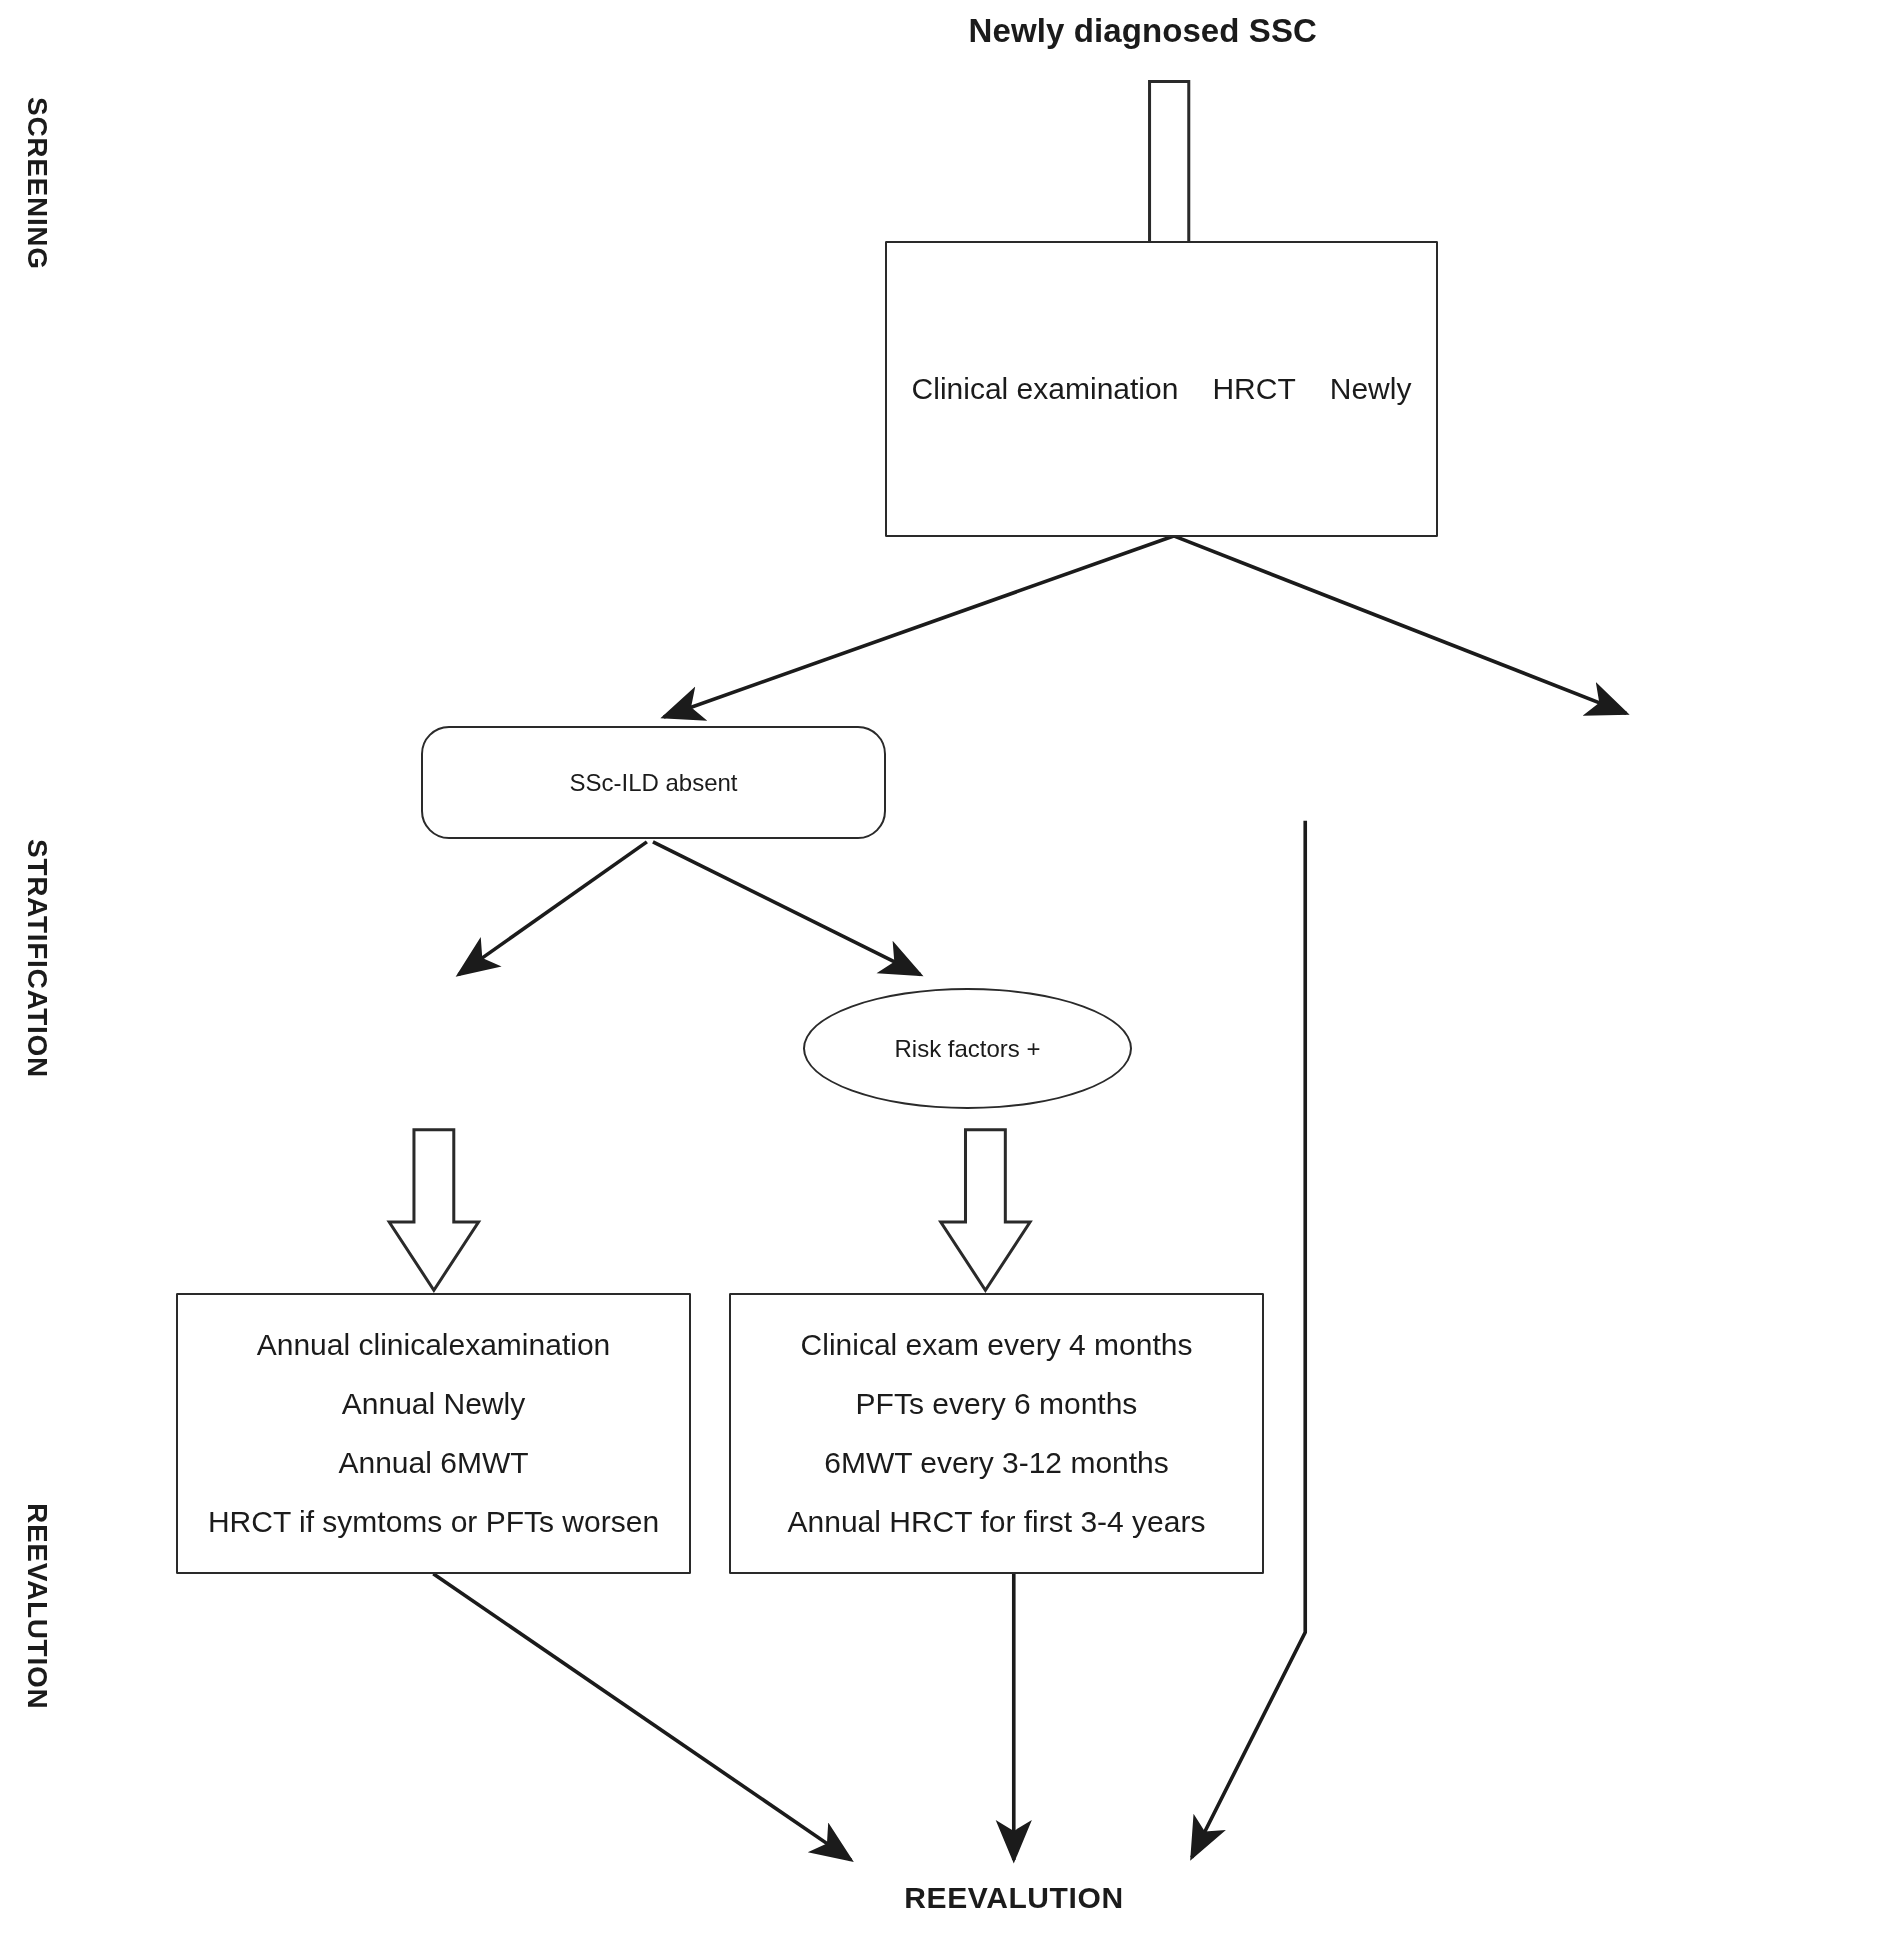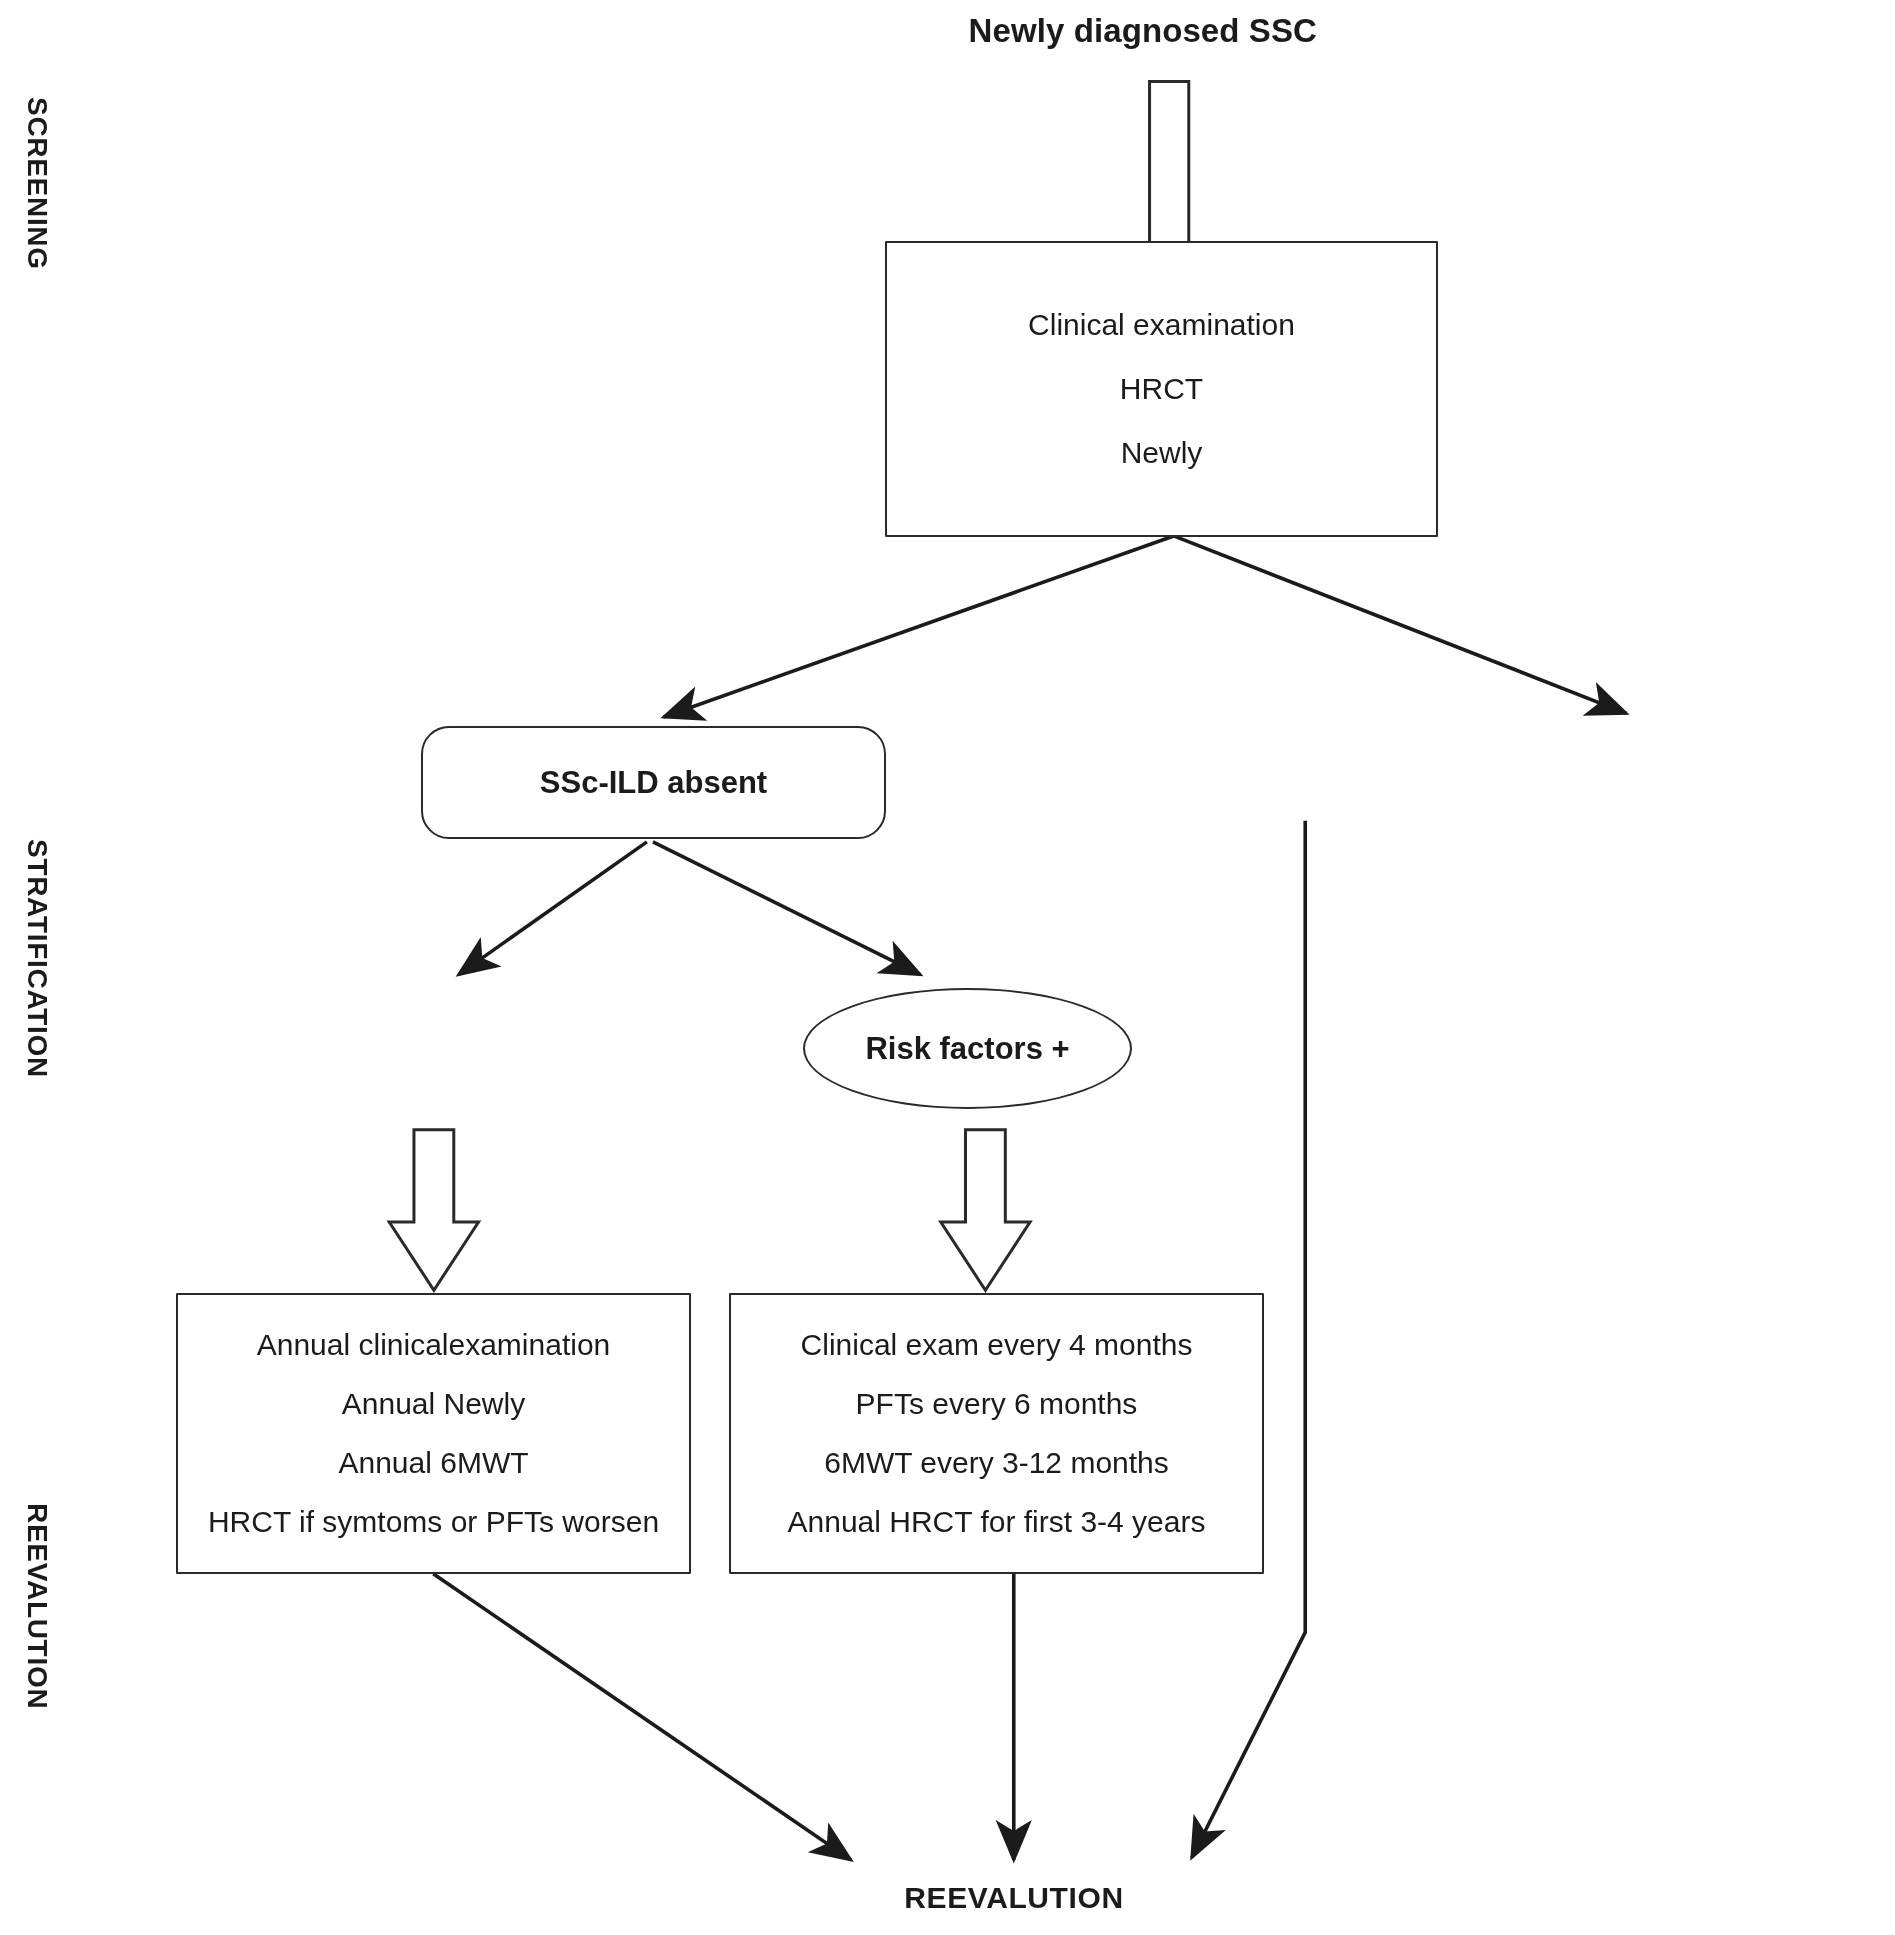--- a/index.html
+++ b/index.html
@@ -50,40 +50,40 @@
     position: absolute;
     text-align: center;
   }
   .bold-title {
     font-weight: bold;
     font-size: 33px;
     letter-spacing: 0.1px;
     white-space: nowrap;
   }
   .bold-node-text {
-    font-weight: bold;
-    font-size: 31px;
+    font-weight: normal;
+    font-size: 24px;
     white-space: nowrap;
   }
   .body-line {
     font-size: 30px;
     font-weight: 400;
     white-space: nowrap;
     line-height: 1.0;
   }
   .stage-label {
     position: absolute;
     font-weight: bold;
     font-size: 28px;
     letter-spacing: 0.7px;
     white-space: nowrap;
     transform-origin: left top;
     transform: rotate(90deg);
   }
-  .box1-lines { gap: 34px; display: flex; flex-direction: column; align-items: center; }
+  .box1-lines { gap: 34px; display: flex; flex-direction: row; align-items: center; }
   .detail-lines { gap: 29px; display: flex; flex-direction: column; align-items: center; }
   .monitor-label {
     font-weight: bold;
     font-size: 30px;
     letter-spacing: 0.6px;
     white-space: nowrap;
   }
 </style>
 </head>
 <body>

